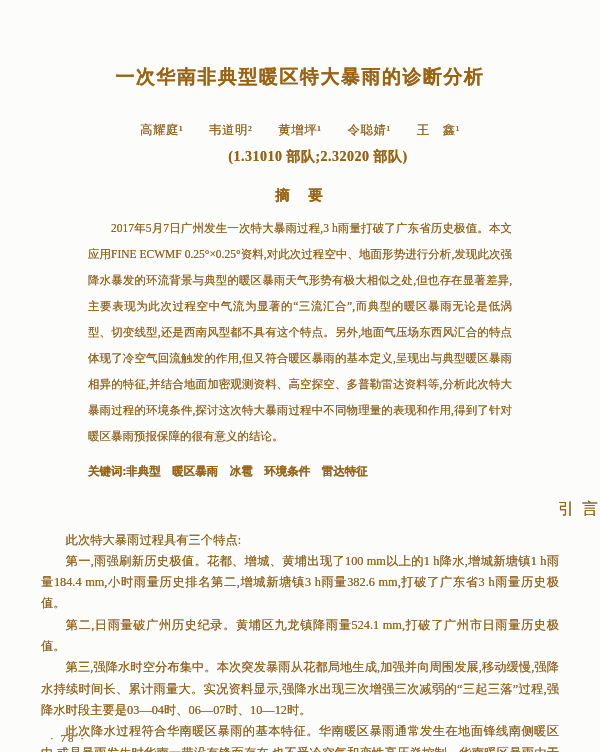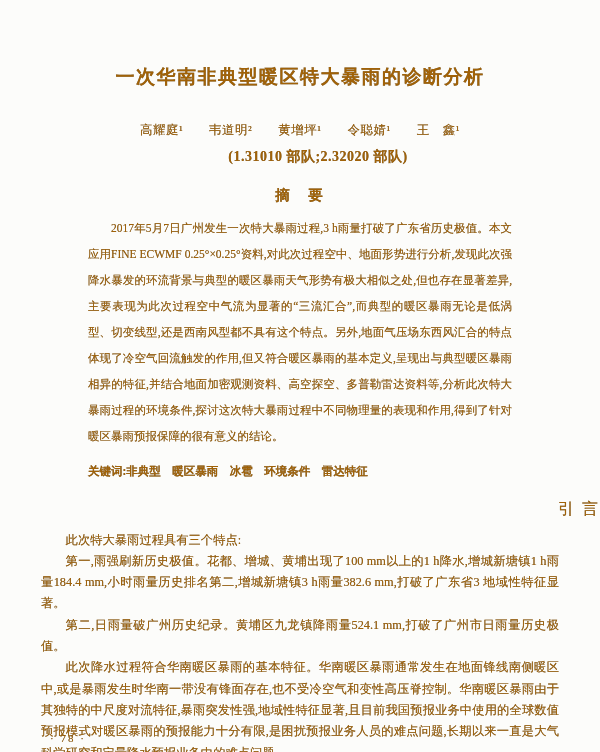--- a/index.html
+++ b/index.html
@@ -100,23 +100,24 @@
     <span>关键词:</span><span>非典型　暖区暴雨　冰雹　环境条件　雷达特征</span>
   </div>
 
   <div class="intro-heading">引 言</div>
 
   <div class="body-text">
 
 
       <p>此次特大暴雨过程具有三个特点:</p>
 
-      <p>第一,雨强刷新历史极值。花都、增城、黄埔出现了100 mm以上的1 h降水,增城新塘镇1 h雨量184.4 mm,小时雨量历史排名第二,增城新塘镇3 h雨量382.6 mm,打破了广东省3 地域性特征显著。</p>
+      <p>第一,雨强刷新历史极值。花都、增城、黄埔出现了100 mm以上的1 h降水,增城新塘镇1 h雨量184.4 mm,小时雨量历史排名第二,增城新塘镇3 h雨量382.6 mm,打破了广东省3 h雨量历史极值。</p>
 
       <p>第二,日雨量破广州历史纪录。黄埔区九龙镇降雨量524.1 mm,打破了广州市日雨量历史极值。</p>
 
+      <p>第三,强降水时空分布集中。本次突发暴雨从花都局地生成,加强并向周围发展,移动缓慢,强降水持续时间长、累计雨量大。实况资料显示,强降水出现三次增强三次减弱的“三起三落”过程,强降水时段主要是03—04时、06—07时、10—12时。</p>
 
       <p>此次降水过程符合华南暖区暴雨的基本特征。华南暖区暴雨通常发生在地面锋线南侧暖区中,或是暴雨发生时华南一带没有锋面存在,也不受冷空气和变性高压脊控制。华南暖区暴雨由于其独特的中尺度对流特征,暴雨突发性强,地域性特征显著,且目前我国预报业务中使用的全球数值预报模式对暖区暴雨的预报能力十分有限,是困扰预报业务人员的难点问题,长期以来一直是大气科学研究和定量降水预报业务中的难点问题。</p>
     </div>
 
   <div class="page-number">· 78 ·</div>
 
 </div>
 
 </body></html>

